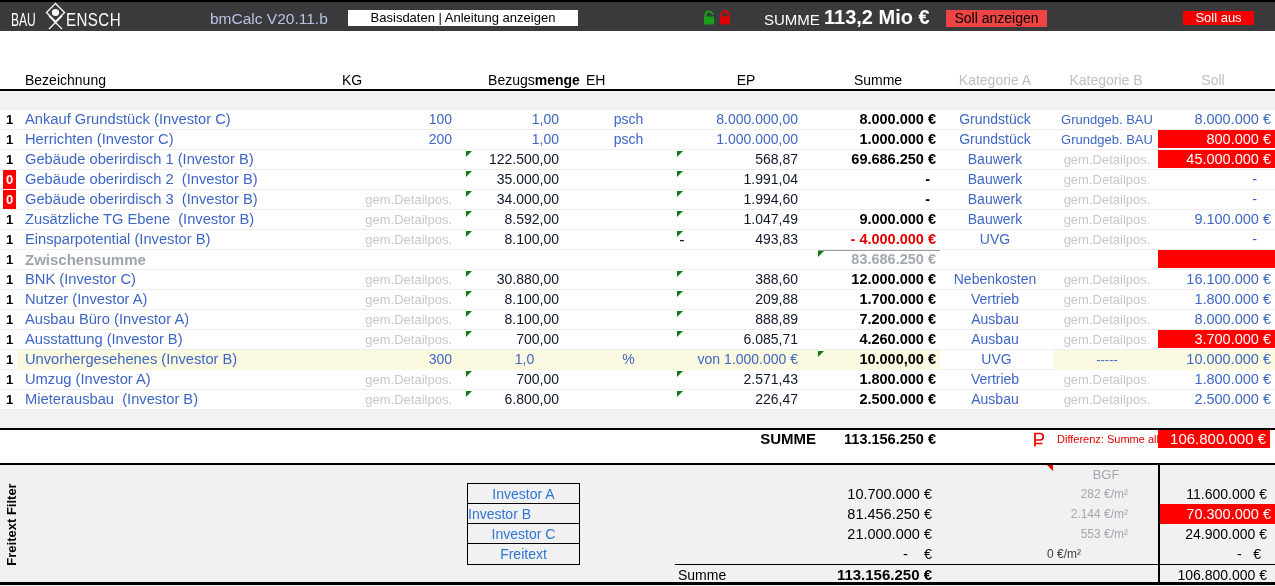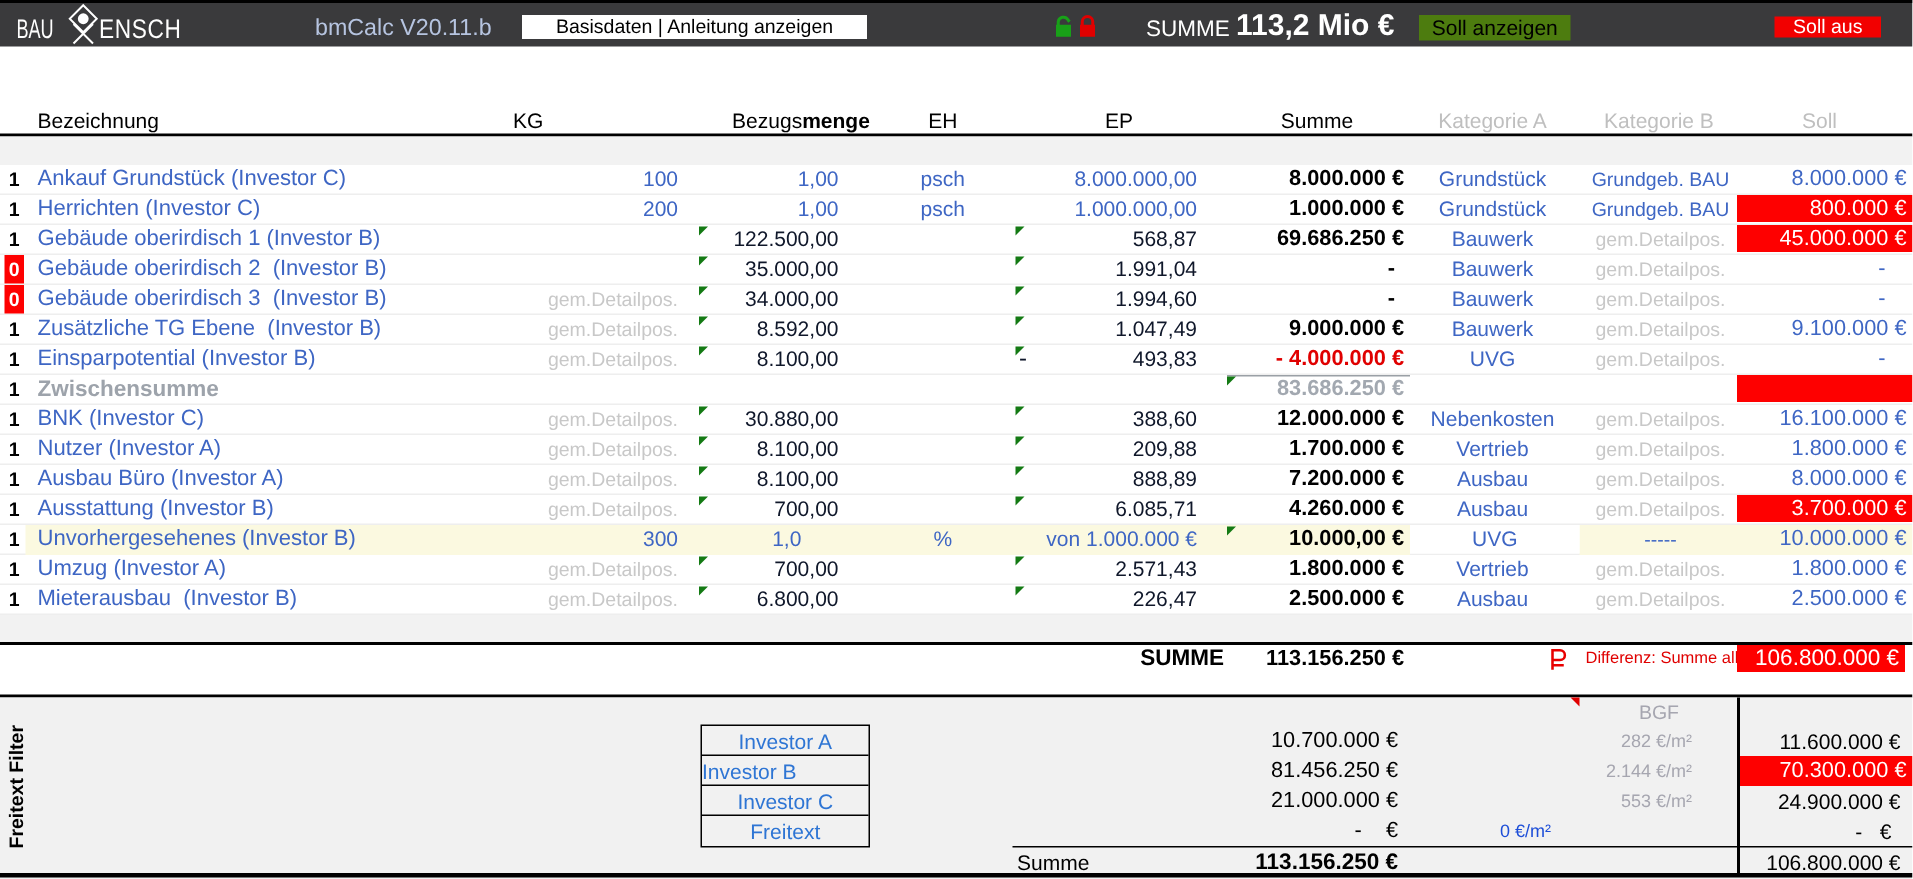--- a/index.html
+++ b/index.html
@@ -46,27 +46,27 @@
  <svg class="abs" style="left:703px;top:8px" width="12" height="15" viewBox="0 0 12 15">
   <path d="M2.5,7 V4.5 A3.5,3.5 0 0 1 9,3.2 L10,4.5" fill="none" stroke="#18a018" stroke-width="2"></path>
   <rect x="1" y="6.5" width="10" height="8" fill="#18a018"></rect>
  </svg>
  <svg class="abs" style="left:719px;top:8px" width="12" height="15" viewBox="0 0 12 15">
   <path d="M2.5,7 V4.5 A3.5,3.5 0 0 1 9.5,4.5 V7" fill="none" stroke="#e00000" stroke-width="2"></path>
   <rect x="1" y="6.5" width="10" height="8" fill="#e00000"></rect>
  </svg>
  <span class="abs" style="left:764px;top:9px;font-size:15px;color:#fff">SUMME</span>
  <span class="abs" style="left:824px;top:4px;font-size:20px;font-weight:bold;color:#fff">113,2 Mio €</span>
- <span class="abs" style="left:946px;top:8px;width:101px;height:17px;background:#4d7c0f;font-size:14px;text-align:center;line-height:17px;color:#000">Soll anzeigen</span>
+ <span class="abs" style="left:946px;top:8px;width:101px;height:17px;background:#ef4444;font-size:14px;text-align:center;line-height:17px;color:#000">Soll anzeigen</span>
  <span class="abs" style="left:1183px;top:9px;width:71px;height:14px;background:#f20000;font-size:13px;text-align:center;line-height:14px;color:#fff">Soll aus</span>
 </div>
 <span class="hdr" style="left:25px">Bezeichnung</span>
 <span class="hdr" style="left:342px;width:110px;">KG</span>
 <span class="hdr" style="left:465px;width:138px;text-align:center">Bezugs<b>menge</b></span>
-<span class="hdr" style="left:586px;width:85px;text-align:center">EH</span>
+<span class="hdr" style="left:586px;width:85px;text-align:left">EH</span>
 <span class="hdr" style="left:680px;width:132px;text-align:center">EP</span>
 <span class="hdr" style="left:818px;width:120px;text-align:center">Summe</span>
 <span class="hdr" style="left:940px;width:110px;text-align:center;color:#bfbfbf">Kategorie A</span>
 <span class="hdr" style="left:1053px;width:106px;text-align:center;color:#bfbfbf">Kategorie B</span>
 <span class="hdr" style="left:1158px;width:110px;text-align:center;color:#bfbfbf">Soll</span>
 <div class="abs" style="left:0;top:89px;width:1275px;height:2px;background:#000"></div>
 <div class="gray-band" style="top:91px;height:19px"></div>
 <div class="row" style="top:110px">
     <span class="fl">1</span>
     <span class="bez">Ankauf Grundstück (Investor C)</span>
@@ -278,21 +278,21 @@
   <div class="abs" style="left:0;top:40px;width:111px;height:20px;border-bottom:1px solid #000;text-align:center;line-height:20px;font-size:14px;color:#2e75d4">Investor C</div>
   <div class="abs" style="left:0;top:60px;width:111px;height:20px;text-align:center;line-height:20px;font-size:14px;color:#2e75d4">Freitext</div>
  </div>
  <span class="abs" style="left:772px;top:19px;width:160px;height:20px;line-height:20px;text-align:right;font-size:14.5px">10.700.000 €</span>
  <span class="abs" style="left:772px;top:39px;width:160px;height:20px;line-height:20px;text-align:right;font-size:14.5px">81.456.250 €</span>
  <span class="abs" style="left:772px;top:59px;width:160px;height:20px;line-height:20px;text-align:right;font-size:14.5px">21.000.000 €</span>
  <span class="abs" style="left:772px;top:79px;width:160px;height:20px;line-height:20px;text-align:right;font-size:14.5px">-&nbsp;&nbsp;&nbsp;&nbsp;€</span>
  <span class="abs" style="left:1000px;top:20px;width:128px;height:18px;line-height:18px;text-align:right;font-size:12px;color:#a6a6b0">282 €/m²</span>
  <span class="abs" style="left:1000px;top:40px;width:128px;height:18px;line-height:18px;text-align:right;font-size:12px;color:#a6a6b0">2.144 €/m²</span>
  <span class="abs" style="left:1000px;top:60px;width:128px;height:18px;line-height:18px;text-align:right;font-size:12px;color:#a6a6b0">553 €/m²</span>
- <span class="abs" style="left:1000px;top:80px;width:128px;height:18px;line-height:18px;text-align:left;font-size:12px;color:#1d4ed8">0 €/m²</span>
+ <span class="abs" style="left:1000px;top:80px;width:128px;height:18px;line-height:18px;text-align:center;font-size:12px;color:#404040">0 €/m²</span>
  <div class="abs" style="left:1160px;top:39px;width:115px;height:20px;background:#fe0000;color:#fff;font-size:14.5px;line-height:20px;text-align:right;padding-right:4px">70.300.000 €</div>
  <span class="abs" style="left:1160px;top:19px;width:107px;height:20px;line-height:20px;text-align:right;font-size:14px">11.600.000 €</span>
  <span class="abs" style="left:1160px;top:59px;width:107px;height:20px;line-height:20px;text-align:right;font-size:14px">24.900.000 €</span>
  <span class="abs" style="left:1160px;top:79px;width:107px;height:20px;line-height:20px;text-align:right;font-size:14px;padding-right:6px">-&nbsp;&nbsp;&nbsp;€</span>
  <div class="abs" style="left:675px;top:99px;width:600px;height:1px;background:#000"></div>
  <span class="abs" style="left:678px;top:101px;font-size:14px;height:18px;line-height:18px">Summe</span>
  <span class="abs" style="left:772px;top:101px;width:160px;height:18px;line-height:18px;text-align:right;font-size:15px;font-weight:bold">113.156.250 €</span>
  <span class="abs" style="left:1160px;top:101px;width:107px;height:18px;line-height:18px;text-align:right;font-size:14px">106.800.000 €</span>
  <span class="abs" style="left:-39px;top:52px;width:100px;transform:rotate(-90deg);transform-origin:center;font-size:13px;font-weight:bold;text-align:center">Freitext Filter</span>
 </div>

